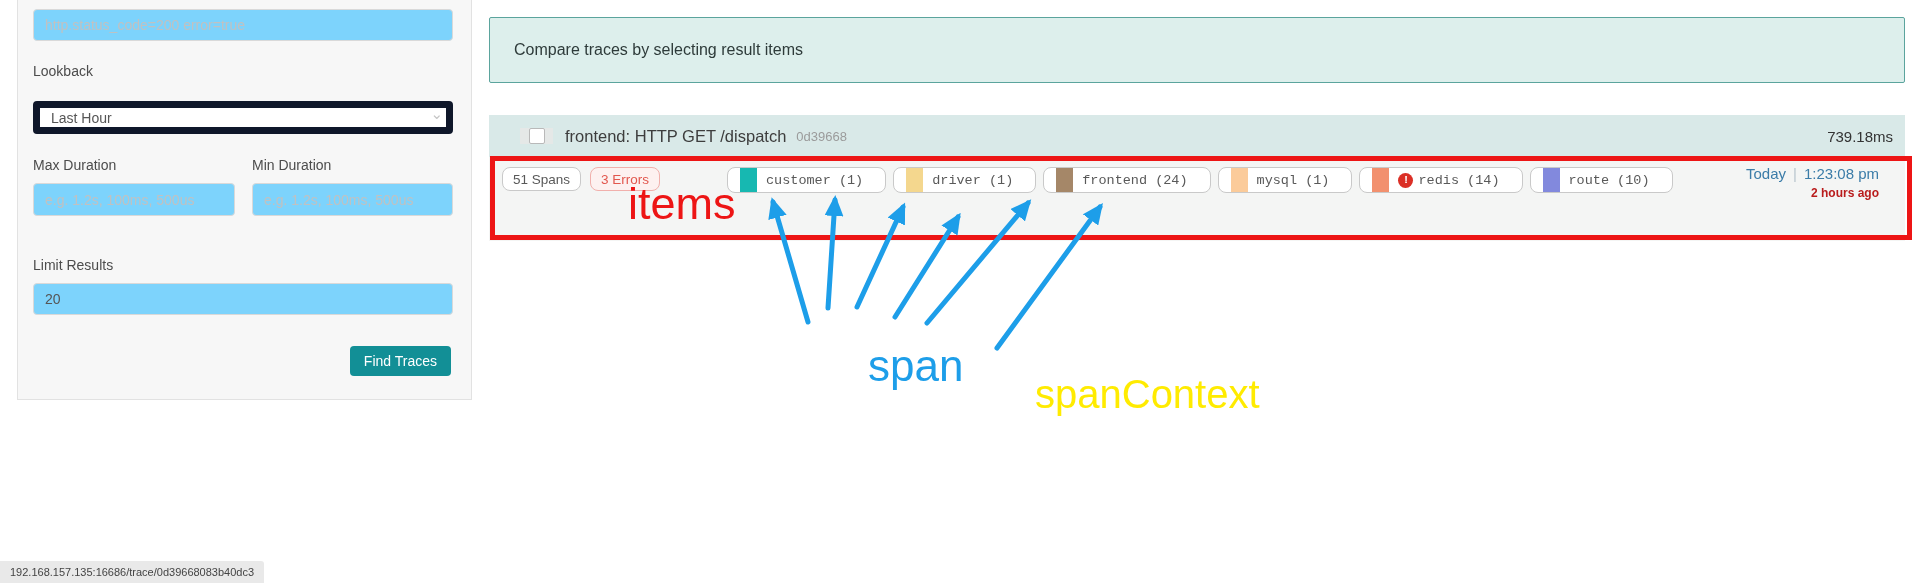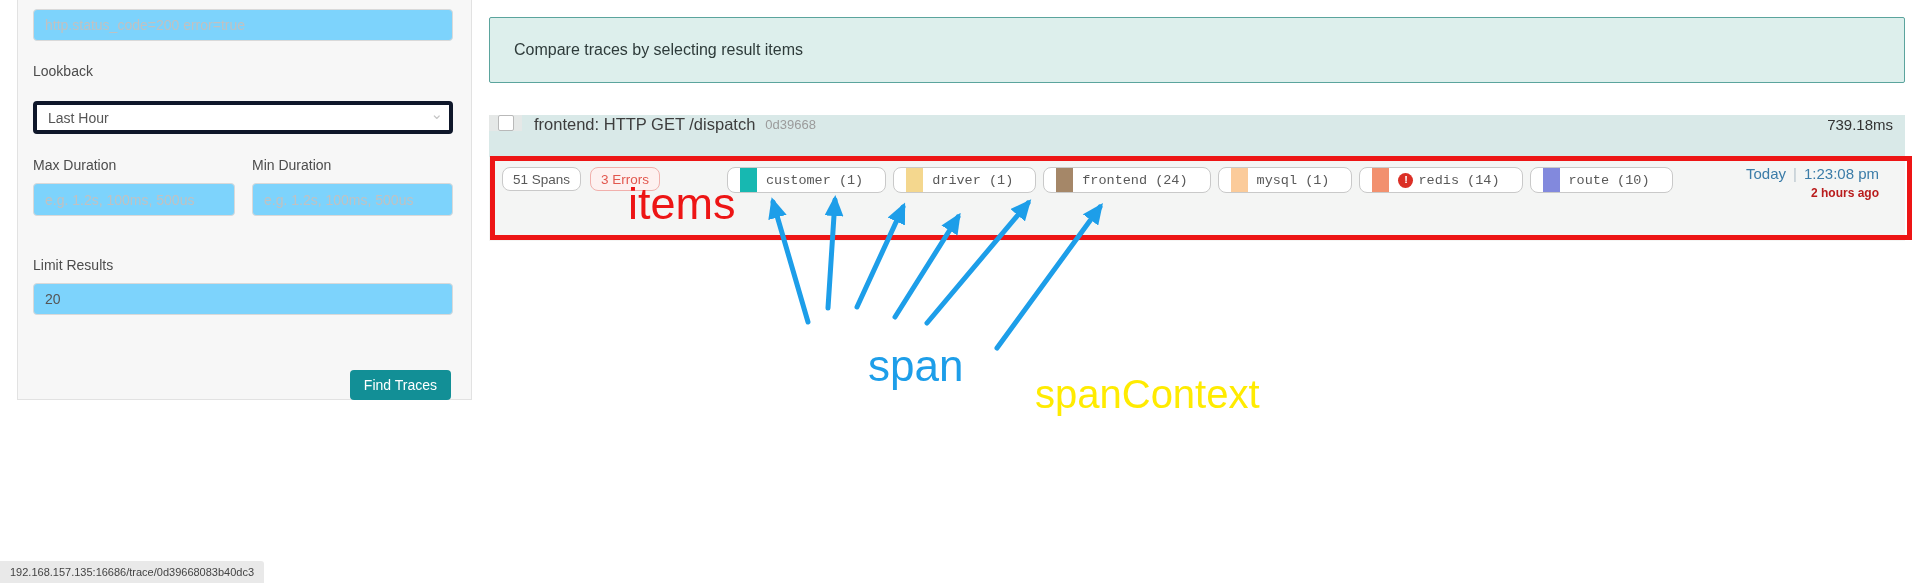--- a/index.html
+++ b/index.html
@@ -13,33 +13,33 @@
   .stage{position:relative;width:1920px;height:583px;background:#fff;overflow:hidden;}
 
   
   .sidebar{position:absolute;left:17px;top:-10px;width:455px;height:410px;
     background:#f7f7f7;border:1px solid #e2e2e2;}
   .sidebar .field{position:absolute;background:#7dd3fc;border:1px solid #d9d9d9;border-radius:4px;
     font-size:14px;color:#555;padding:0 11px;outline:none;font-family:"Liberation Sans",sans-serif;}
   .sidebar .field::placeholder{color:#c1c1c1;}
   .sidebar label{position:absolute;font-size:14px;color:#4c4c4c;}
   .select-wrap{position:absolute;left:15px;top:110px;width:420px;height:33px;}
-  .select-box{width:100%;height:100%;background:#fff;border:4px solid #0f172a;border-radius:4px;
+  .select-box{width:100%;height:100%;background:#fff;border:7px solid #0f172a;border-radius:4px;
     font-size:14px;color:#555;display:flex;align-items:center;padding:0 11px;cursor:pointer;}
   .chev{position:absolute;right:10px;top:4px;color:#c5c5c5;font-size:15px;pointer-events:none;}
-  .find-btn{position:absolute;right:20px;top:379px;height:30px;padding:0 14px;
+  .find-btn{position:absolute;right:20px;top:355px;height:30px;padding:0 14px;
     background:var(--teal-btn);color:#fff;border:none;border-radius:4px;font-size:14px;
     cursor:pointer;font-family:"Liberation Sans",sans-serif;}
 
   
   .results{position:absolute;left:489px;top:17px;width:1416px;}
   .banner{height:66px;background:#ddefec;border:1px solid #5ba49d;border-radius:2px;
     display:flex;align-items:center;padding:0 24px;font-size:16px;color:#2e3b3a;}
   .trace-card{position:absolute;left:0;top:98px;width:1416px;}
-  .trace-head{height:42px;background:#d9e9e8;display:flex;align-items:flex-start;}
+  .trace-head{height:42px;background:#d9e9e8;display:flex;align-items:center;padding-left:31px;}
   .cb-strip{width:33px;background:#e5e8e7;display:flex;align-items:center;justify-content:center;}
   .checkbox{width:16px;height:16px;background:#fff;border:1px solid #b9b9b9;border-radius:2px;cursor:pointer;}
   .head-main{flex:1;display:flex;align-items:center;padding:0 12px;}
   .trace-title{font-size:16.5px;color:#3d3d3d;}
   .trace-id{font-size:13px;color:#9b9b9b;margin-left:10px;}
   .trace-dur{margin-left:auto;font-size:15px;color:#333;}
   .trace-body{position:relative;height:84px;background:#f4f5f4;}
   .chips{position:absolute;left:13px;top:10px;display:flex;gap:9px;align-items:center;}
   .chips.svc{left:238px;gap:7px;}
   .chip{height:24px;display:flex;align-items:center;background:#fff;border:1px solid #c9c9c9;

